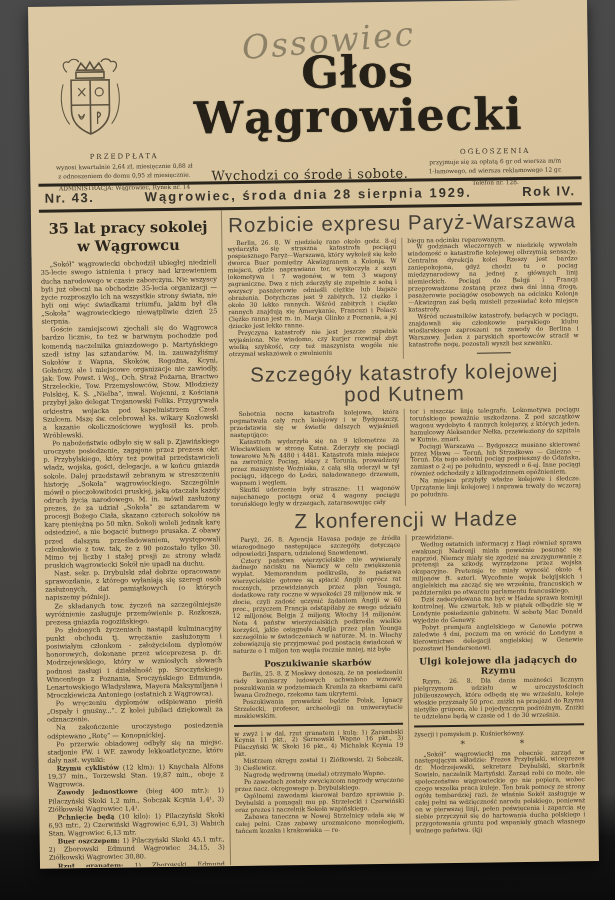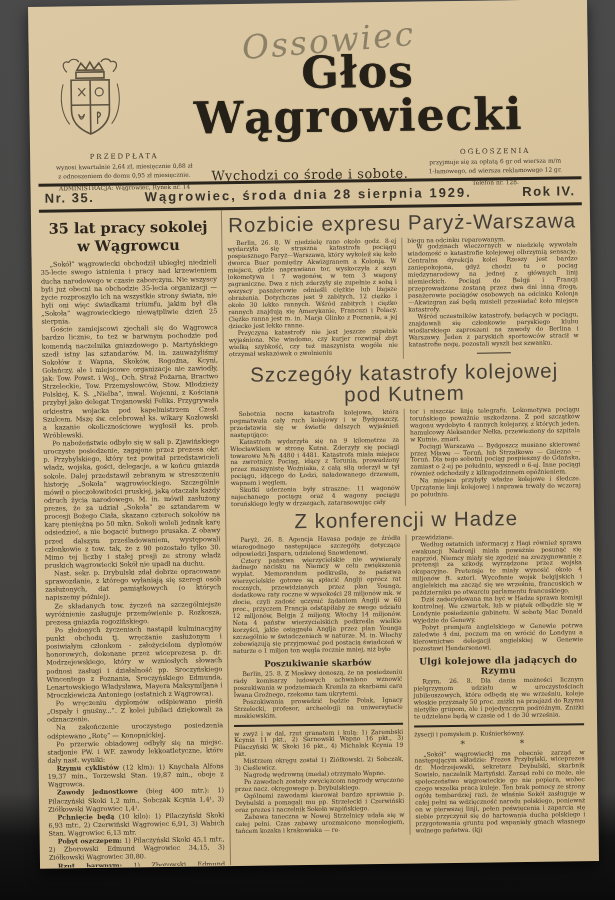--- a/index.html
+++ b/index.html
@@ -109,21 +109,21 @@
         <div class="sphead">OGŁOSZENIA</div>
         <div>przyjmuje się za opłatą 6 gr od wiersza m/m</div>
         <div>1-łamowego, od wiersza reklamowego 12 gr.</div>
         <div style="margin-top:4px">Telefon nr. 128.</div>
       </div>
     </div>
   </div>
 
   <hr class="rule-thick">
   <div class="dateline">
-    <span>Nr. 35.</span>
+    <span>Nr. 43.</span>
     <span class="center">Wągrowiec, środa dnia 28 sierpnia 1929.</span>
     <span>Rok IV.</span>
   </div>
 
   <div class="content">
 
     <div class="col-left">
       <div class="left-title">
         <div>35 lat pracy sokolej</div>
         <div>w Wągrowcu</div>
@@ -134,22 +134,22 @@
           <p><b></b><span>Po nabożeństwie odbyło się w sali p. Zjawińskiego uroczyste posiedzenie, zagajone przez prezesa okr. p. Przybylskiego, który też powitał przedstawicieli władz, wojska, gości, delegacje, a w końcu gniazda sokole.  Dalej przedstawił zebranym w streszczeniu historję „Sokoła” wągrowieckiego.  Szczególnie mówił o pieczołowitości pruskiej, jaką otaczała każdy odruch życia narodowego.  M. in. mówił zasłużony prezes, że za udział „Sokoła” ze sztandarem w procesji Bożego Ciała, skazano czterech sokołów na karę pieniężną po 50 mkn.  Sokoli woleli jednak karę odsiedzieć, a nie bogacić butnego prusaka.  Z obawy przed dalszym prześladowaniem, występowali członkowie z tow. tak, że z 90 pozostało tylko 30.  Mimo tej liczby i stałej presji ze strony władz pruskich wągrowiecki Sokół nie upadł na duchu.</span></p>
           <p><b></b><span>Nast. sekr. p. Drybulski zdał dobrze opracowane sprawozdanie, z którego wyłaniają się szeregi osób zasłużonych, dat pamiątkowych (o których napiszemy później).</span></p>
           <p><b></b><span>Ze składanych tow. życzeń na szczególniejsze wyróżnienie zasługuje przemówienie p. Rozkosza, prezesa gniazda rogozińskiego.</span></p>
           <p><b></b><span>Po złożonych życzeniach nastąpił kulminacyjny punkt obchodu tj. wręczanie zasłużonym i posiwiałym członkom - założycielom dyplomów honorowych, dokonane przez wiceprezesa p. dr. Modrzejewskiego, który w wzniosłych słowach podnosi zasługi i działalność pp. Sroczyńskiego Wincentego z Poznania, Sroczyńskiego Edmunda, Lenartowskiego Władysława, Mayera Maksymiljana i Mroczkiewicza Antoniego (ostatnich z Wągrowca).</span></p>
           <p><b></b><span>Po wręczeniu dyplomów odśpiewano pieśń „Ospały i gnuśny...”.  Z kolei jubilaci dziękowali za odznaczenie.</span></p>
           <p><b></b><span>Na zakończenie uroczystego posiedzenia odśpiewano „Rotę” — Konopnickiej.</span></p>
           <p><b></b><span>Po przerwie obiadowej odbyły się na miejsc. stadjonie PW. i WF. zawody lekkoatletyczne, które dały nast. wyniki:</span></p>
           <p><b>Rzymu cyklistów</b><span> (12 klm): 1) Knychała Alfons 19,37 min., Torzewski Stan. 19,87 min., oboje z Wągrowca.</span></p>
           <p><b>Zawody jednostkowe</b><span> (bieg 400 mtr.): 1) Pilaczyński Skoki 1,2 min., Sobczak Kcynia 1,4¹, 3) Ziółkowski Wągrowiec 1,4¹.</span></p>
           <p><b>Pchnięcie będą</b><span> (10 kilo): 1) Pilaczyński Skoki 6,93 mtr., 2) Czerwiński Wągrowiec 6,91, 3) Wabich Stan. Wągrowiec 6,13 mtr.</span></p>
-          <p><b>Pobyt oszczepem:</b><span> 1) Pilaczyński Skoki 45,1 mtr., 2) Zborowski Edmund Wągrowiec 34,15, 3) Ziółkowski Wągrowiec 30,80.</span></p>
-          <p><b>Rzut barwnym:</b><span> 1) Zborowski Edmund Wągrowiec 52,25, 2) Łukasiewicz Kcynia 51,45, 3) Marczak Leon Kcynia 49,75.</span></p>
+          <p><b>Buer oszczepem:</b><span> 1) Pilaczyński Skoki 45,1 mtr., 2) Zborowski Edmund Wągrowiec 34,15, 3) Ziółkowski Wągrowiec 30,80.</span></p>
+          <p><b>Rzut granatem:</b><span> 1) Zborowski Edmund Wągrowiec 52,25, 2) Łukasiewicz Kcynia 51,45, 3) Marczak Leon Kcynia 49,75.</span></p>
         </div>
     </div>
 
     <div class="col-main">
 
       <div class="article">
         <h2 class="headline">Rozbicie expresu Paryż-Warszawa</h2>
         <div class="twocol">
           <div class="subcol first">
             <div class="paras">

